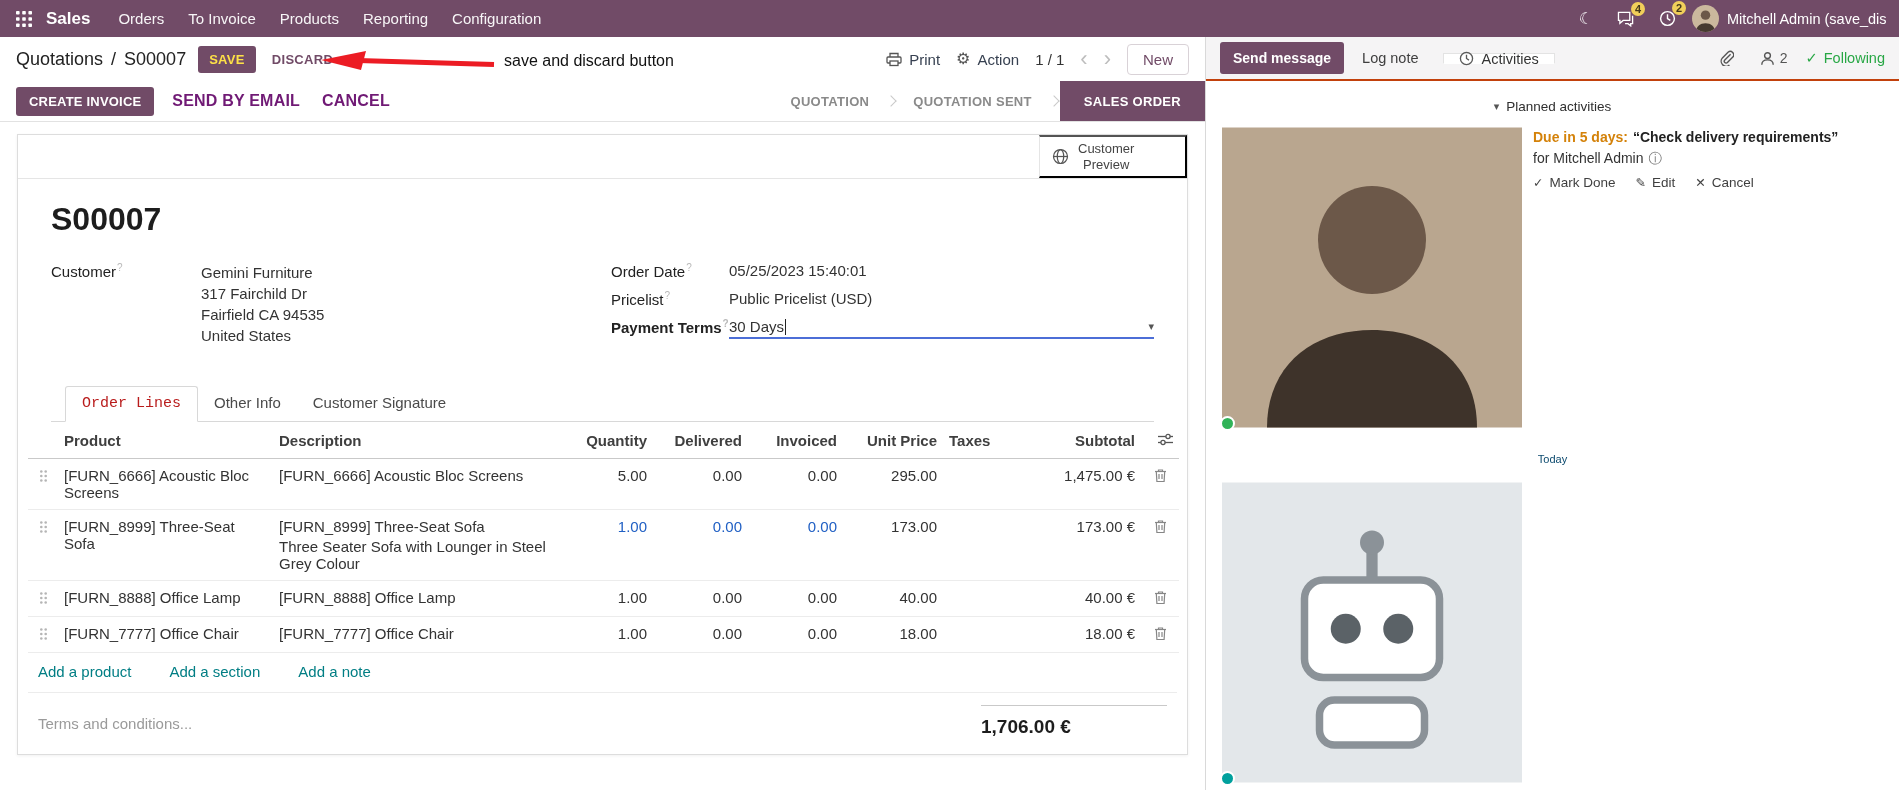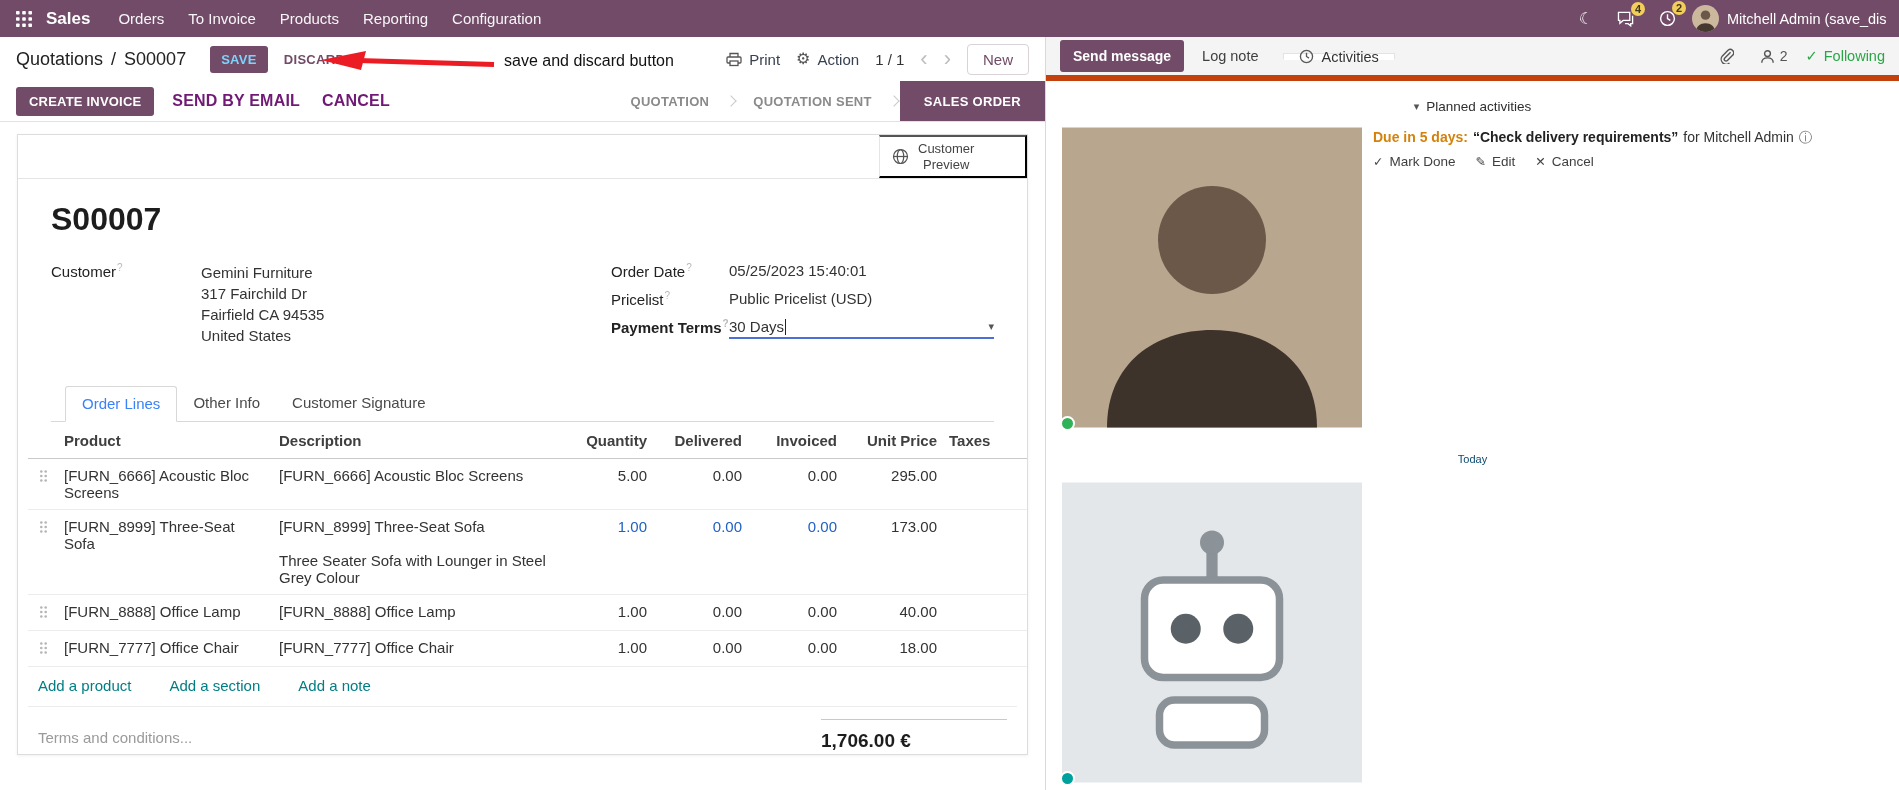--- a/index.html
+++ b/index.html
@@ -14,27 +14,27 @@
   .menu-item { padding:8px 12px; font-size:15px; color:#fff; opacity:.95; border-radius:3px; cursor:pointer; white-space:nowrap; }
   .topbar-right { margin-left:auto; display:flex; align-items:center; gap:8px; }
   .icon-btn { position:relative; padding:4px 8px; display:flex; align-items:center; cursor:pointer; }
   .moon-glyph { font-size:16px; line-height:1; }
   .badge { position:absolute; top:-5px; right:-2px; background:#f1cf5a; color:#43381a; border-radius:9px; font-size:11px; font-weight:700; line-height:14px; padding:0 4px; }
   .avatar-sm { width:27px; height:27px; border-radius:50%; overflow:hidden; flex:none; }
   .user-name { font-size:14.5px; white-space:nowrap; width:160px; overflow:hidden; }
 
   
   .layout { display:flex; height:753px; }
-  .content-col { width:1046px; flex:none; border-right:1px solid #d9d9d9; display:flex; flex-direction:column; background:#fff; }
+  .content-col { width:1206px; flex:none; border-right:1px solid #d9d9d9; display:flex; flex-direction:column; background:#fff; }
 
   
   .control-panel { height:44px; display:flex; align-items:center; padding:0 16px; position:relative; }
   .breadcrumb { font-size:18px; color:#222; display:flex; gap:8px; align-items:baseline; white-space:nowrap; }
   .bc-parent { cursor:pointer; }
-  .btn-save { background:#714B67; color:#7dd3fc; font-size:13px; font-weight:700; letter-spacing:.3px; padding:6px 11px; border-radius:3px; margin-left:24px; border:none; cursor:pointer; }
+  .btn-save { background:#714B67; color:#fde047; font-size:13px; font-weight:700; letter-spacing:.3px; padding:6px 11px; border-radius:3px; margin-left:12px; border:none; cursor:pointer; }
   .btn-discard { color:#714B67; background:none; border:none; font-weight:700; font-size:13px; letter-spacing:.3px; padding:6px 8px; margin-left:8px; cursor:pointer; }
   .annot-arrow { position:absolute; left:318px; top:12px; }
   .annot-text { position:absolute; left:504px; top:15px; font-size:16px; color:#111; }
   .cp-right { margin-left:auto; display:flex; align-items:center; gap:16px; color:#374151; }
   .btn-flat { display:flex; align-items:center; gap:7px; font-size:15px; cursor:pointer; background:none; border:none; color:#374151; }
   .gear-glyph { font-size:16px; color:#555; line-height:1; }
   .pager-text { font-size:15px; color:#333; cursor:pointer; }
   .pager-nav { display:flex; gap:16px; color:#bdbdbd; font-size:22px; line-height:1; }
   .pager-nav span { cursor:pointer; }
   .btn-new { border:1px solid #d9d2d7; color:#714B67; background:#fff; padding:6px 15px; border-radius:4px; font-size:15px; cursor:pointer; }
@@ -67,45 +67,45 @@
   .qt-field { margin-top:20px; }
   .bold-label { font-weight:700; }
   .pt-value { flex:1; display:flex; align-items:center; border-bottom:2px solid #4c6ed7; padding-bottom:2px; cursor:text; }
   .caret-bar { width:1px; height:16px; background:#222; margin-left:1px; }
   .dd-caret { margin-left:auto; color:#555; font-size:11px; cursor:pointer; }
 
   
   .notebook { margin-top:30px; }
   .tabs { display:flex; padding-left:14px; border-bottom:1px solid #d8d8d8; }
   .tab { padding:8px 16px 9px; font-size:15px; color:#4a4a4a; cursor:pointer; margin-bottom:-1px; }
-  .tab.active { background:#fff; border:1px solid #d8d8d8; border-bottom:1px solid #fff; border-radius:3px 3px 0 0; color:#3b82f6; }
+  .tab.active { background:#fff; border:1px solid #d8d8d8; border-bottom:1px solid #fff; border-radius:3px 3px 0 0; color:#b91c1c;font-family:Liberation Mono, monospace; }
 
   
   .olines { padding:0 10px; }
   table { width:100%; border-collapse:collapse; table-layout:fixed; font-size:15px; }
   th { font-weight:700; color:#3f3f3f; padding:10px 6px 9px; border-bottom:1px solid #c9c9c9; text-align:left; }
   td { padding:8px 6px; border-bottom:1px solid #ececec; color:#333; vertical-align:top; }
   .num { text-align:right; }
   .col-handle { width:30px; } .col-product { width:215px; } .col-desc { width:285px; }
   .col-qty { width:95px; } .col-dlv { width:95px; } .col-inv { width:95px; }
   .col-price { width:100px; } .col-tax { width:70px; } .col-sub { width:128px; } .col-trash { width:38px; }
   .handle-cell { text-align:center; padding-top:10px; cursor:grab; }
   .trash-cell { text-align:center; cursor:pointer; padding-top:9px; }
   .mod { color:#2160c4; }
-  .desc2 { margin-top:17px; }
+  .desc2 { margin-top:3px; }
   .th-settings { text-align:right; cursor:pointer; }
   .table-links { display:flex; gap:38px; padding:10px 10px 12px; border-bottom:1px solid #ececec; font-size:15px; }
   .sheet-bottom { display:flex; padding:12px 10px 0 10px; }
   .terms { color:#9a9a9a; font-size:15px; margin-top:10px; cursor:text; }
   .total-block { margin-left:auto; width:186px; border-top:1px solid #c9c9c9; padding-top:10px; display:flex; justify-content:space-between; align-items:baseline; }
   .total-value { font-size:19px; font-weight:700; color:#1d1d1d; }
 
   
   .chatter { flex:1; display:flex; flex-direction:column; background:#fff; overflow:hidden; }
-  .chatter-top { height:44px; flex:none; background:#f5f4f5; border-bottom:6px solid #c2410c; display:flex; align-items:stretch; padding:16px 14px; }
+  .chatter-top { height:44px; flex:none; background:#f5f4f5; border-bottom:2px solid #c2410c; display:flex; align-items:stretch; padding:16px 14px; }
   .btn-send { align-self:center; background:#714B67; color:#fff; border:none; font-size:14px; font-weight:600; padding:8px 13px; border-radius:3px; cursor:pointer; }
   .btn-lognote { align-self:center; background:none; border:none; color:#3f3f3f; font-size:14.5px; padding:8px 10px; margin-left:8px; cursor:pointer; }
   .activities-tab { margin-left:14px; display:flex; align-items:center; gap:8px; padding:0 15px; background:#fff; border:1px solid #e3e3e3; border-bottom:1px solid #fff; margin-bottom:-1px; font-size:14.5px; color:#333; cursor:pointer; }
   .ct-right { margin-left:auto; display:flex; align-items:center; gap:18px; }
   .followers { display:flex; align-items:center; gap:5px; color:#555; font-size:14px; cursor:pointer; }
   .following { display:flex; align-items:center; gap:6px; color:#28a745; font-size:14.5px; font-weight:500; cursor:pointer; white-space:nowrap; }
   .chatter-scroll { padding:8px 0; overflow:hidden; }
   .planned-head { display:flex; justify-content:center; align-items:center; gap:7px; padding:10px 0; font-size:13.5px; color:#2f2f2f; cursor:pointer; }
   .planned-head .caret { font-size:11px; color:#555; }
   .activity-row, .message-row { display:flex; gap:11px; padding:2px 16px 6px; }

